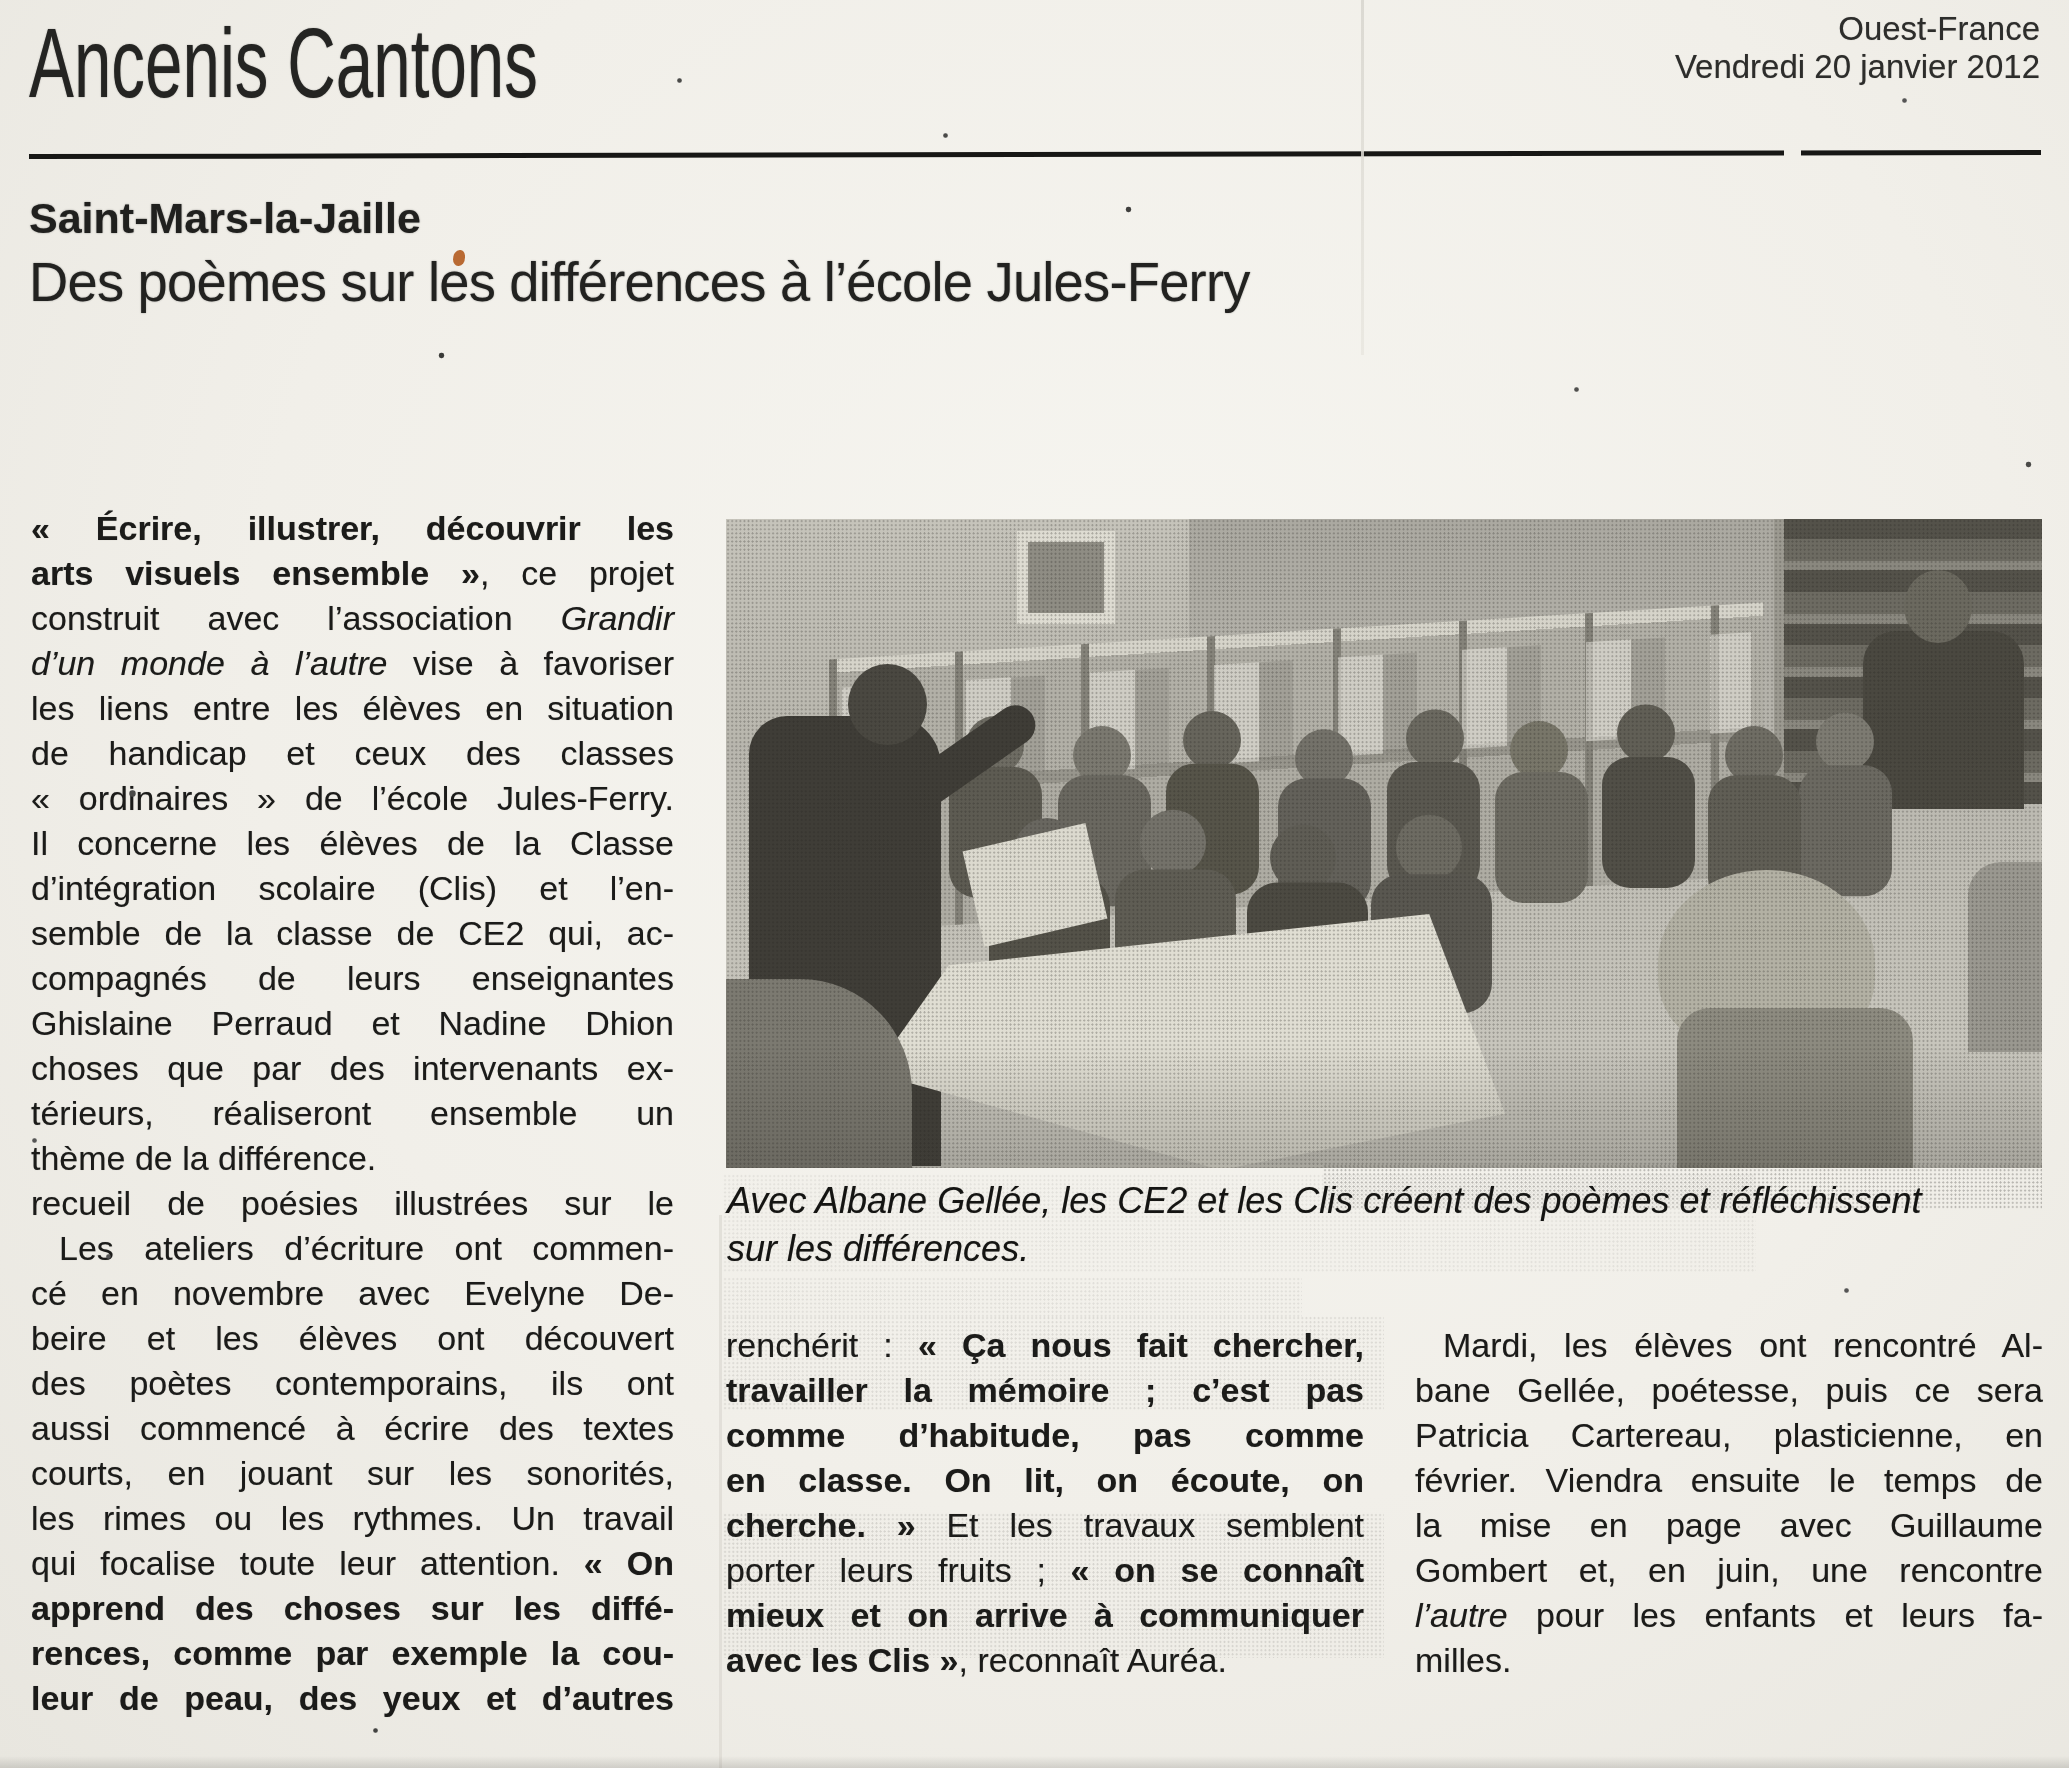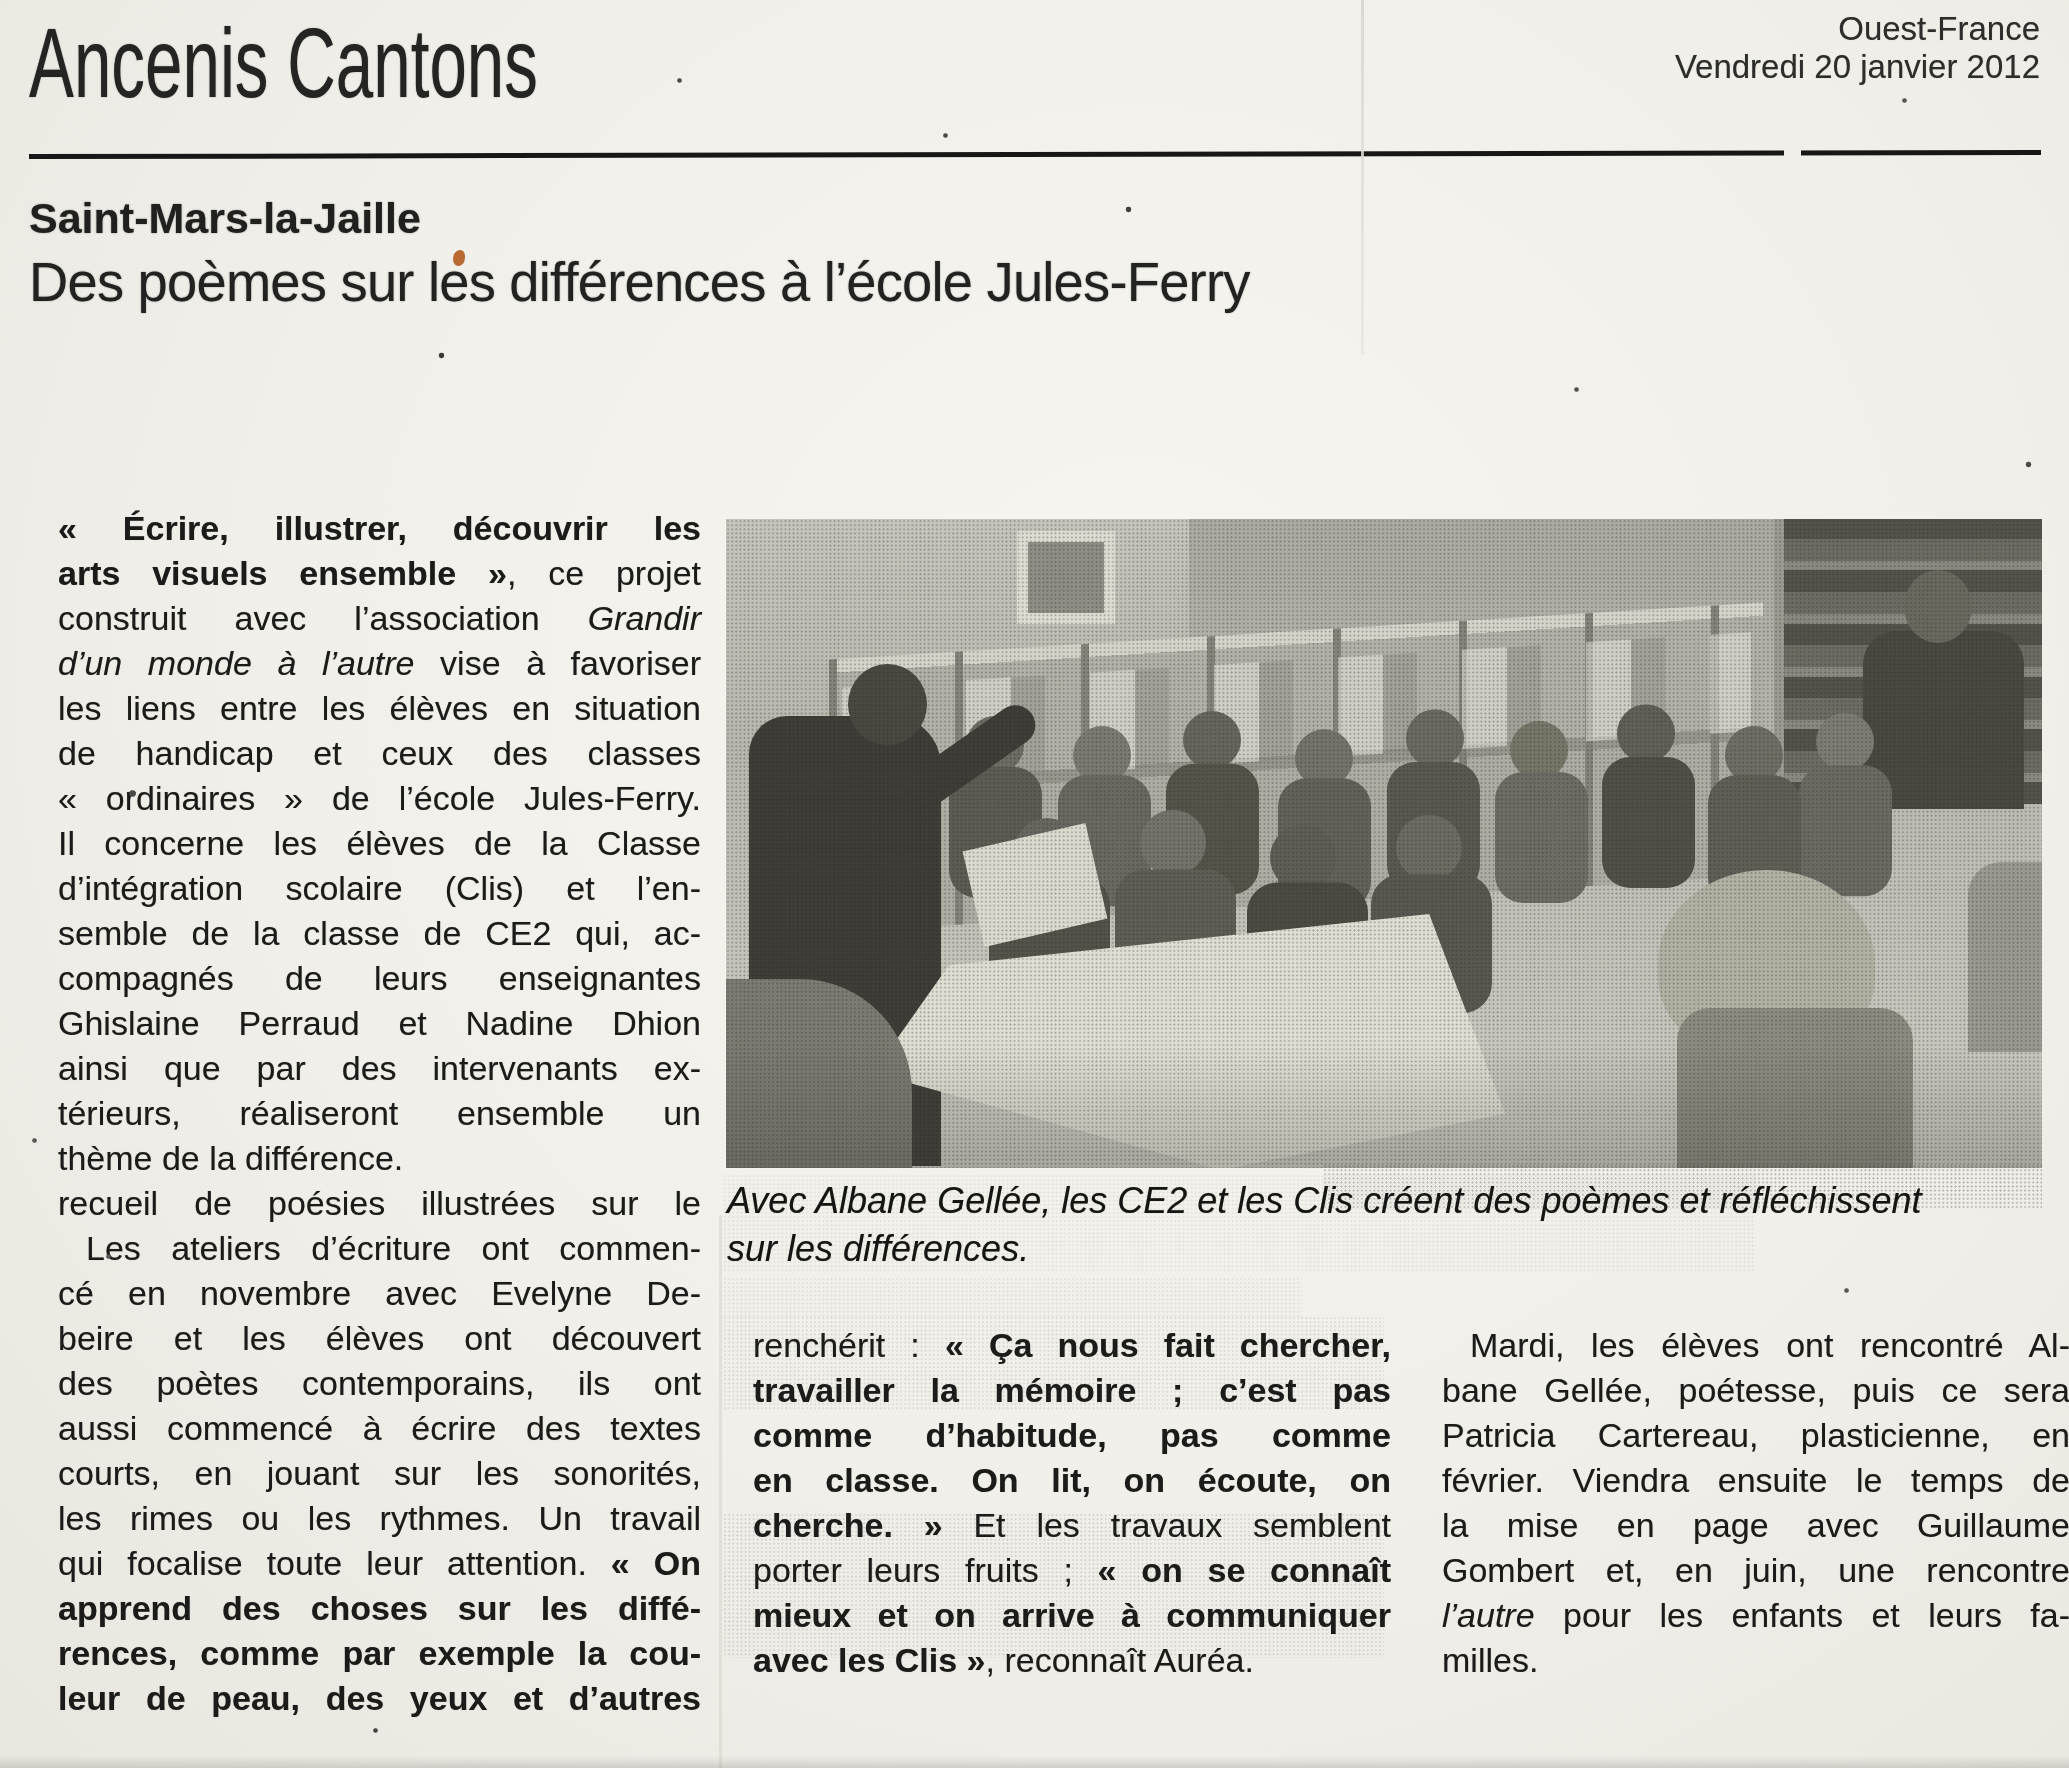--- a/index.html
+++ b/index.html
@@ -55,21 +55,20 @@
     transform:scaleX(.97);transform-origin:0 0;
     text-shadow:0 0 1.7px rgba(25,25,25,.45);
     white-space:nowrap;
   }
 
   
   .col{
     font-size:34px;line-height:45px;
     text-shadow:0 0 0.8px rgba(20,20,20,.35);
     color:#1b1b19;
-    margin-left:27px;
   }
   .col-left  {left:31px;  top:506px; width:643px; height:1232px;}
   .col-mid   {left:726px; top:1323px;width:638px; height:413px;}
   .col-right {left:1415px;top:1323px;width:628px; height:413px;}
   .line{
     position:static;display:block;
     text-align:justify;text-align-last:justify;text-justify:inter-word;
     height:45px;white-space:nowrap;
   }
   .line.end{text-align:left;text-align-last:auto;}
@@ -205,21 +204,21 @@
       <div class="line"><span class="r">construit avec l’association </span><span class="i">Grandir</span></div>
       <div class="line"><span class="i">d’un monde à l’autre</span><span class="r"> vise à favoriser</span></div>
       <div class="line"><span class="r">les liens entre les élèves en situation</span></div>
       <div class="line"><span class="r">de handicap et ceux des classes</span></div>
       <div class="line"><span class="r">« ordinaires » de l’école Jules-Ferry.</span></div>
       <div class="line"><span class="r">Il concerne les élèves de la Classe</span></div>
       <div class="line"><span class="r">d’intégration scolaire (Clis) et l’en-</span></div>
       <div class="line"><span class="r">semble de la classe de CE2 qui, ac-</span></div>
       <div class="line"><span class="r">compagnés de leurs enseignantes</span></div>
       <div class="line"><span class="r">Ghislaine Perraud et Nadine Dhion</span></div>
-      <div class="line"><span class="r">ainsi que par des intervenants ex-</span></div>
+      <div class="line"><span class="r">choses que par des intervenants ex-</span></div>
       <div class="line"><span class="r">térieurs, réaliseront ensemble un</span></div>
       <div class="line end"><span class="r">thème de la différence.</span></div>
       <div class="line"><span class="r">recueil de poésies illustrées sur le</span></div>
       <div class="line indent"><span class="r">Les ateliers d’écriture ont commen-</span></div>
       <div class="line"><span class="r">cé en novembre avec Evelyne De-</span></div>
       <div class="line"><span class="r">beire et les élèves ont découvert</span></div>
       <div class="line"><span class="r">des poètes contemporains, ils ont</span></div>
       <div class="line"><span class="r">aussi commencé à écrire des textes</span></div>
       <div class="line"><span class="r">courts, en jouant sur les sonorités,</span></div>
       <div class="line"><span class="r">les rimes ou les rythmes. Un travail</span></div>

